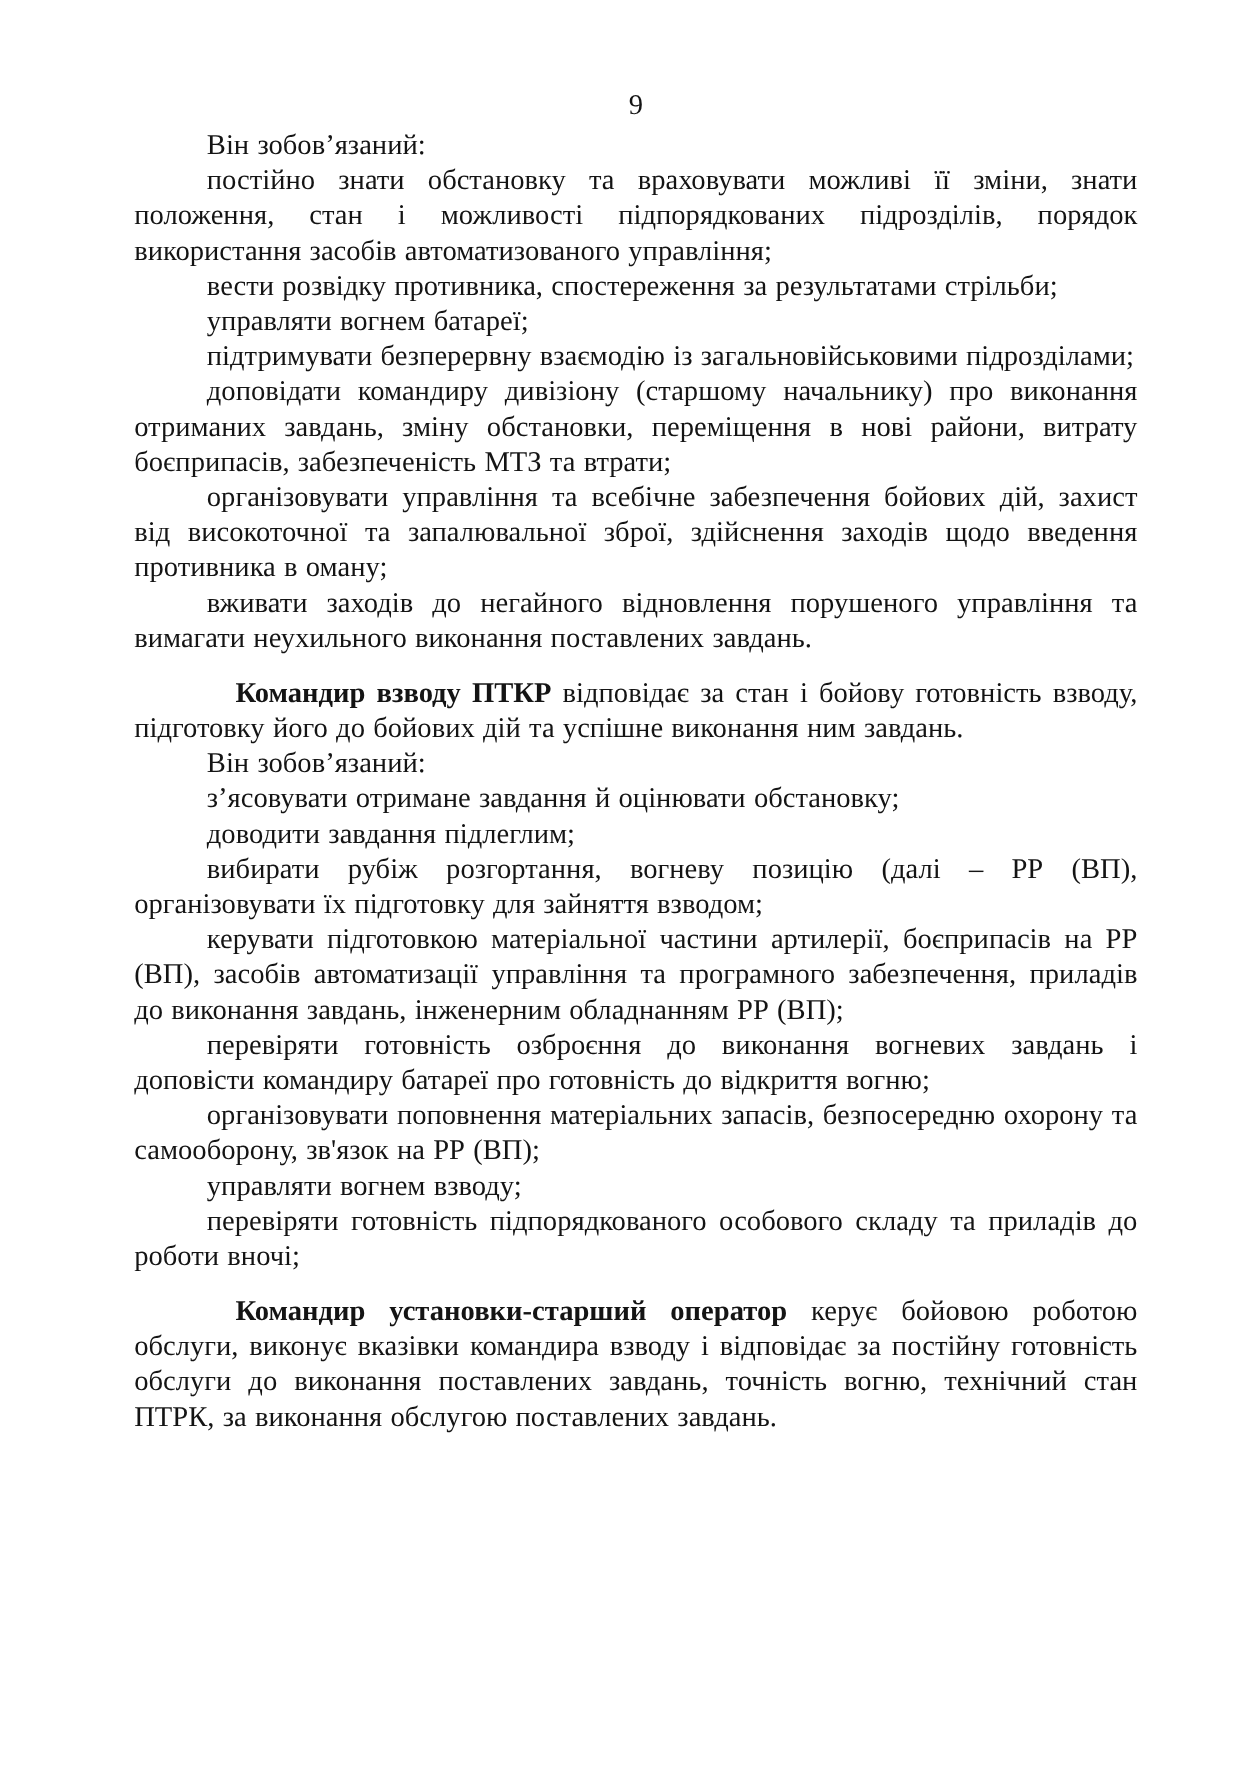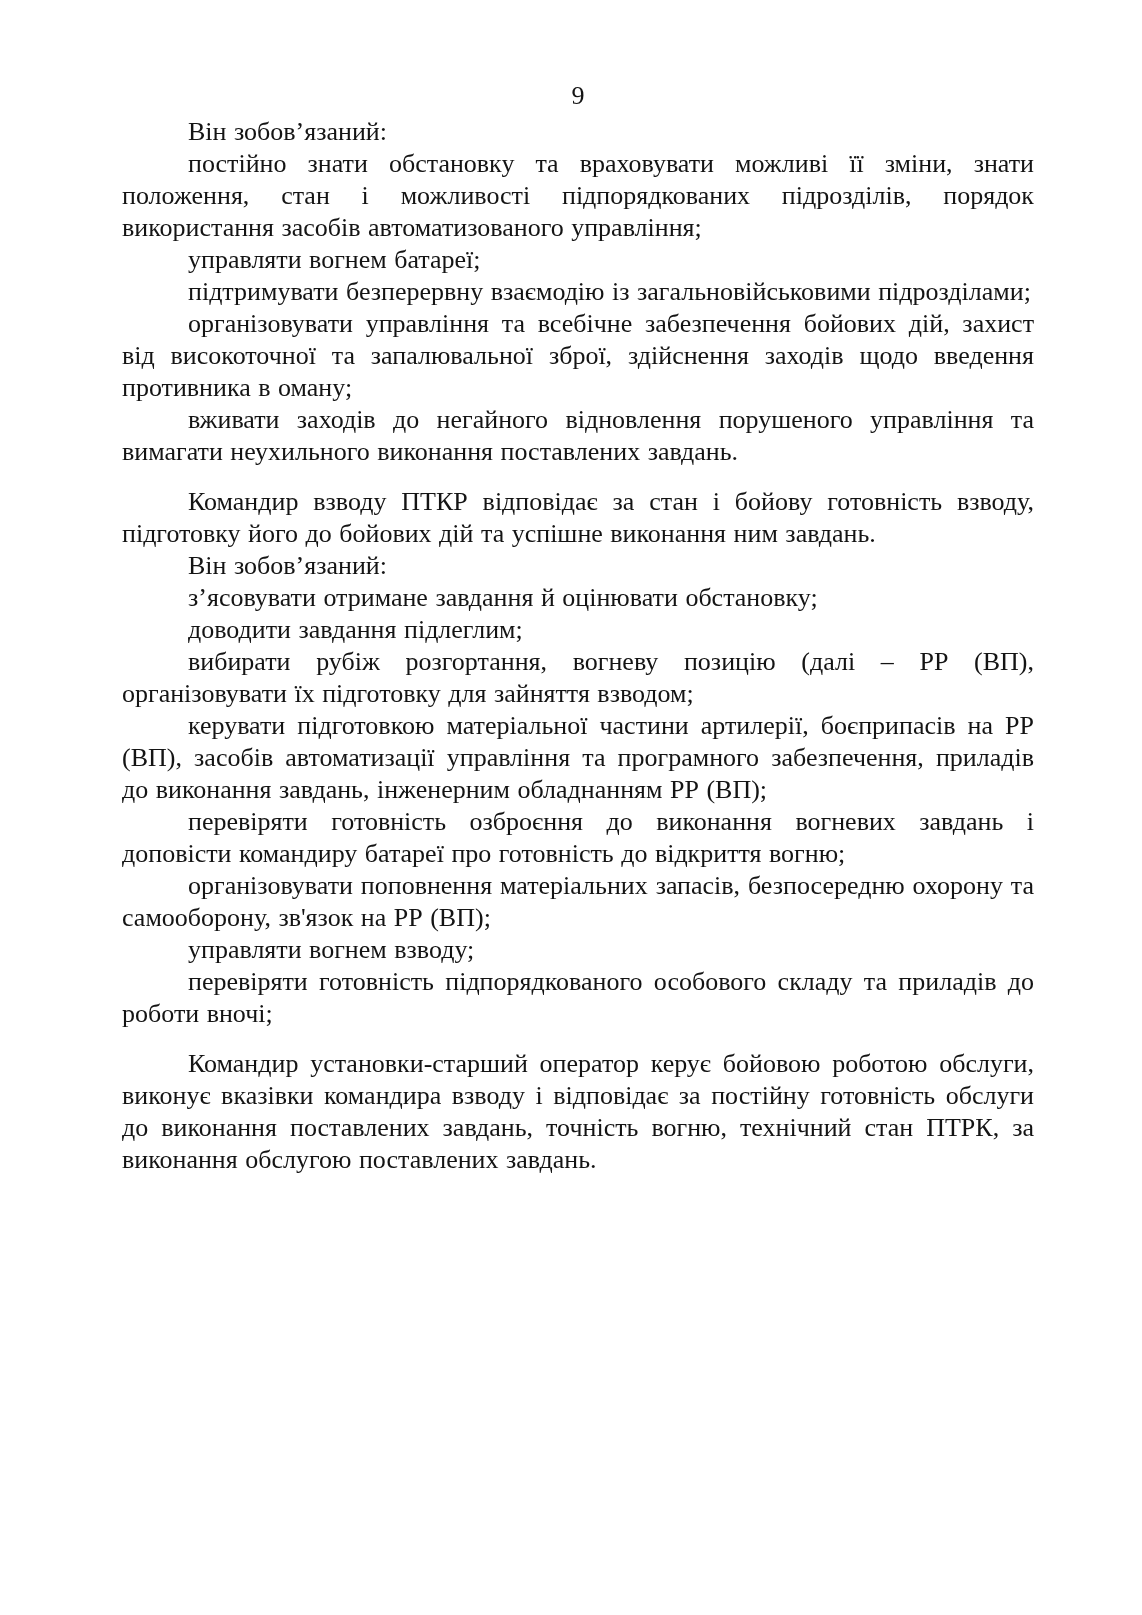--- a/index.html
+++ b/index.html
@@ -32,33 +32,36 @@
     margin: 0;
     text-indent: 66px;
     text-align: justify;
     text-align-last: left;
     word-spacing: 1px;
   }
   p.para.spaced {
     margin-top: 18px;
   }
   .lead {
-    font-weight: normal;
+    font-weight: bold;
+    margin-left: 26px;
   }
 </style>
 </head>
 <body>
 
 <div class="page">
   <div class="page-number">9</div>
 
   <p class="para"><span>Він зобов’язаний:</span></p>
   <p class="para"><span>постійно знати обстановку та враховувати можливі її зміни, знати положення, стан і можливості підпорядкованих підрозділів, порядок використання засобів автоматизованого управління;</span></p>
+  <p class="para"><span>вести розвідку противника, спостереження за результатами стрільби;</span></p>
   <p class="para"><span>управляти вогнем батареї;</span></p>
   <p class="para"><span>підтримувати безперервну взаємодію із загальновійськовими підрозділами;</span></p>
+  <p class="para"><span>доповідати командиру дивізіону (старшому начальнику) про виконання отриманих завдань, зміну обстановки, переміщення в нові райони, витрату боєприпасів, забезпеченість МТЗ та втрати;</span></p>
   <p class="para"><span>організовувати управління та всебічне забезпечення бойових дій, захист від високоточної та запалювальної зброї, здійснення заходів щодо введення противника в оману;</span></p>
   <p class="para"><span>вживати заходів до негайного відновлення порушеного управління та вимагати неухильного виконання поставлених завдань.</span></p>
 
   <p class="para spaced"><span class="lead">Командир взводу ПТКР</span><span> відповідає за стан і бойову готовність взводу, підготовку його до бойових дій та успішне виконання ним завдань.</span></p>
 
   <p class="para"><span>Він зобов’язаний:</span></p>
   <p class="para"><span>з’ясовувати отримане завдання й оцінювати обстановку;</span></p>
   <p class="para"><span>доводити завдання підлеглим;</span></p>
   <p class="para"><span>вибирати рубіж розгортання, вогневу позицію (далі – РР (ВП), організовувати їх підготовку для зайняття взводом;</span></p>
   <p class="para"><span>керувати підготовкою матеріальної частини артилерії, боєприпасів на РР (ВП), засобів автоматизації управління та програмного забезпечення, приладів до виконання завдань, інженерним обладнанням РР (ВП);</span></p>

